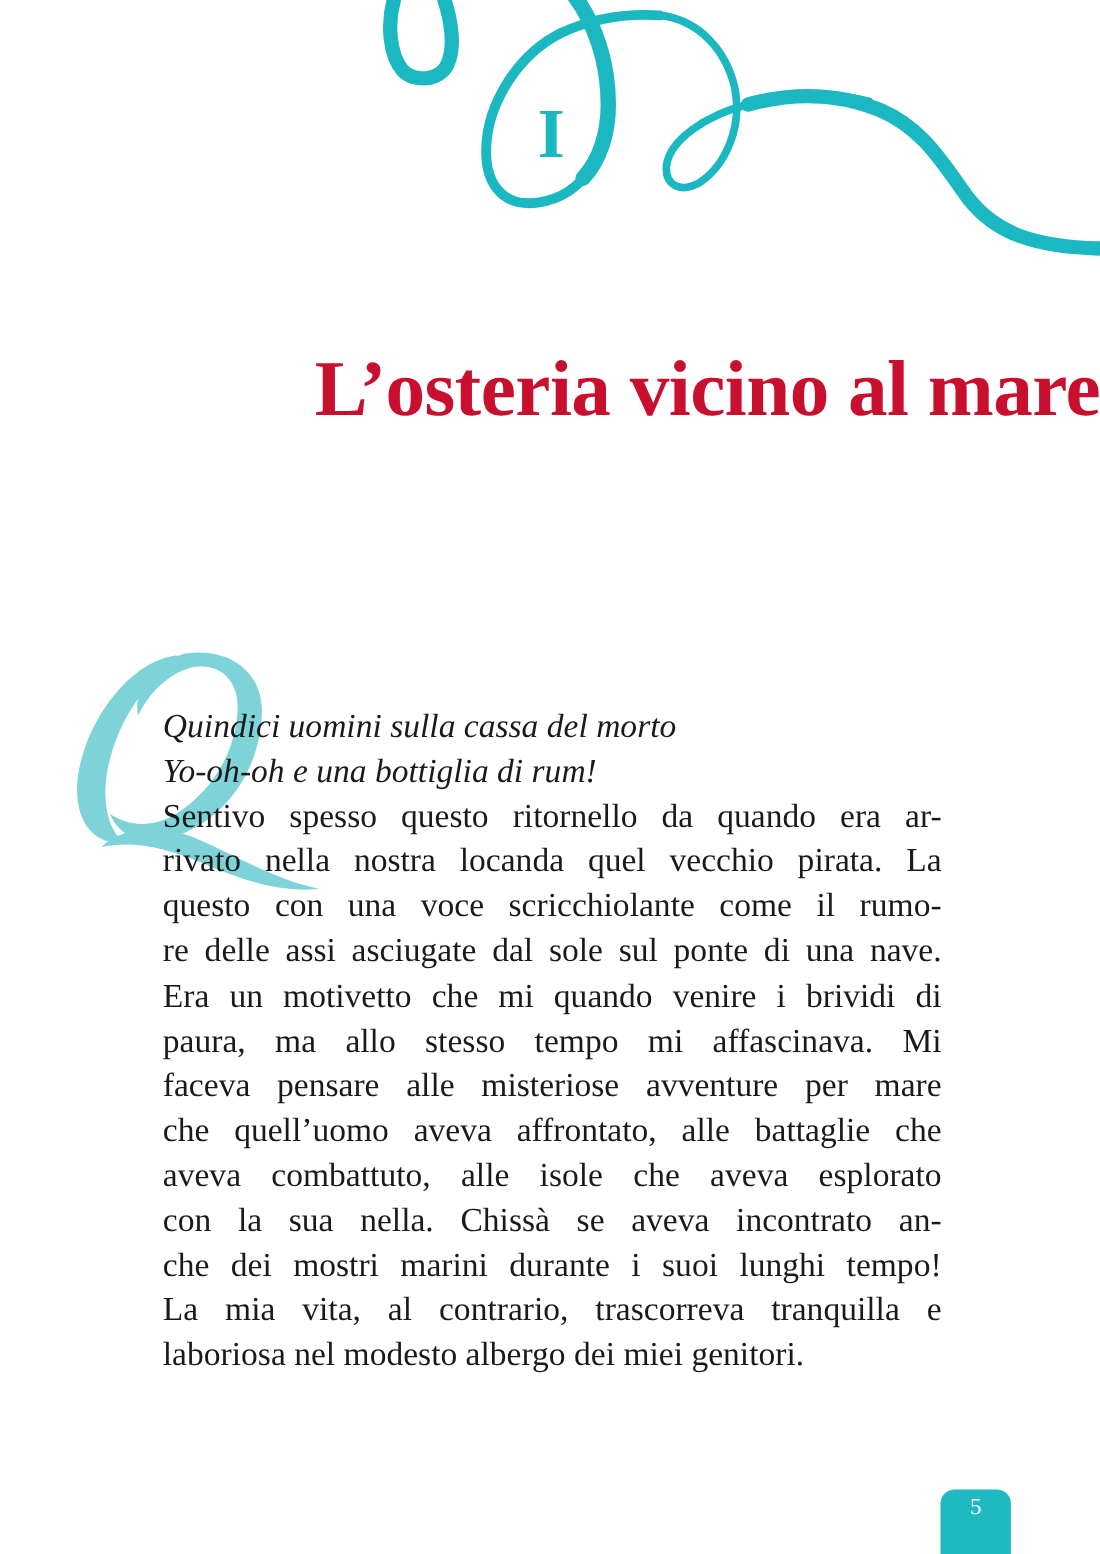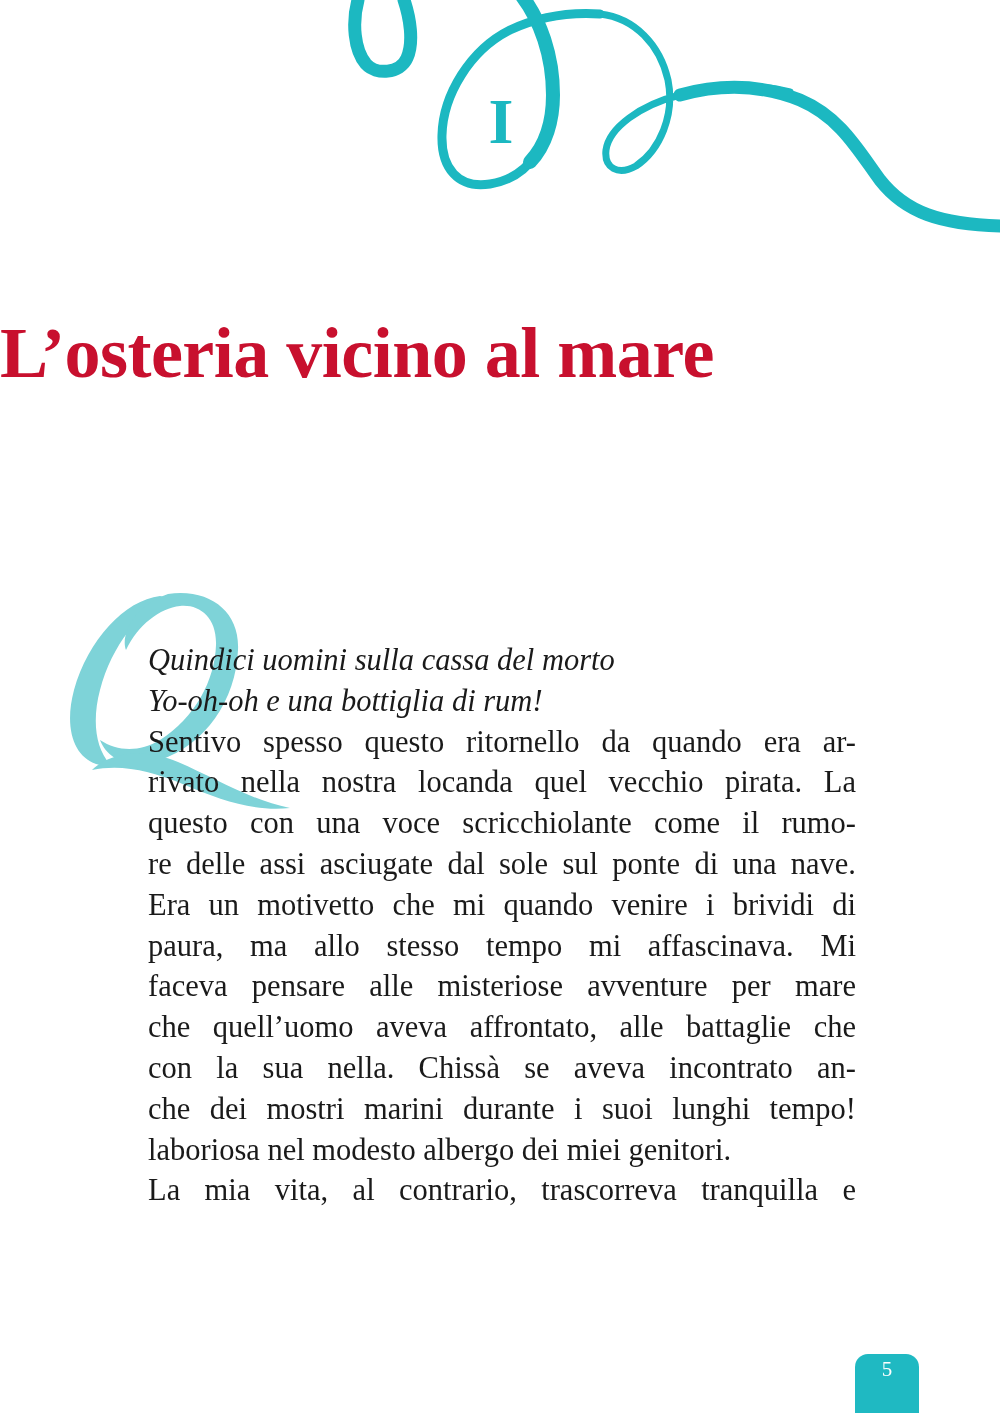--- a/index.html
+++ b/index.html
@@ -31,21 +31,21 @@
     font-weight: bold;
     font-size: 64px;
     line-height: 64px;
     color: #1cb8c1;
   }
   .chapter-title {
     position: absolute;
     left: 0;
     top: 308px;
     width: 1000px;
-    text-align: left;
+    text-align: right;
     font-family: "Liberation Serif", serif;
     font-weight: bold;
     font-size: 72px;
     line-height: 90px;
     color: #c8102e;
     letter-spacing: -0.5px;
   }
   .dropcap {
     position: absolute;
     left: 55px;
@@ -130,21 +130,22 @@
   <span class="verse-line">Quindici uomini sulla cassa del morto</span>
   <span class="verse-line">Yo-oh-oh e una bottiglia di rum!</span>
   <span class="prose-line">Sentivo spesso questo ritornello da quando era ar-</span>
   <span class="prose-line">rivato nella nostra locanda quel vecchio pirata. La</span>
   <span class="prose-line">questo con una voce scricchiolante come il rumo-</span>
   <span class="prose-line">re delle assi asciugate dal sole sul ponte di una nave.</span>
   <span class="prose-line">Era un motivetto che mi quando venire i brividi di</span>
   <span class="prose-line">paura, ma allo stesso tempo mi affascinava. Mi</span>
   <span class="prose-line">faceva pensare alle misteriose avventure per mare</span>
   <span class="prose-line">che quell’uomo aveva affrontato, alle battaglie che</span>
+  <span class="prose-line">aveva combattuto, alle isole che aveva esplorato</span>
   <span class="prose-line">con la sua nella. Chissà se aveva incontrato an-</span>
   <span class="prose-line">che dei mostri marini durante i suoi lunghi tempo!</span>
+  <span class="prose-line">La mia vita, al contrario, trascorreva tranquilla e</span>
   <span class="prose-line last">laboriosa nel modesto albergo dei miei genitori.</span>
-  <span class="prose-line">La mia vita, al contrario, trascorreva tranquilla e</span>
 </div>
 
 <div class="page-number-tab">
   <span class="page-number">5</span>
 </div>
 
 </body></html>

